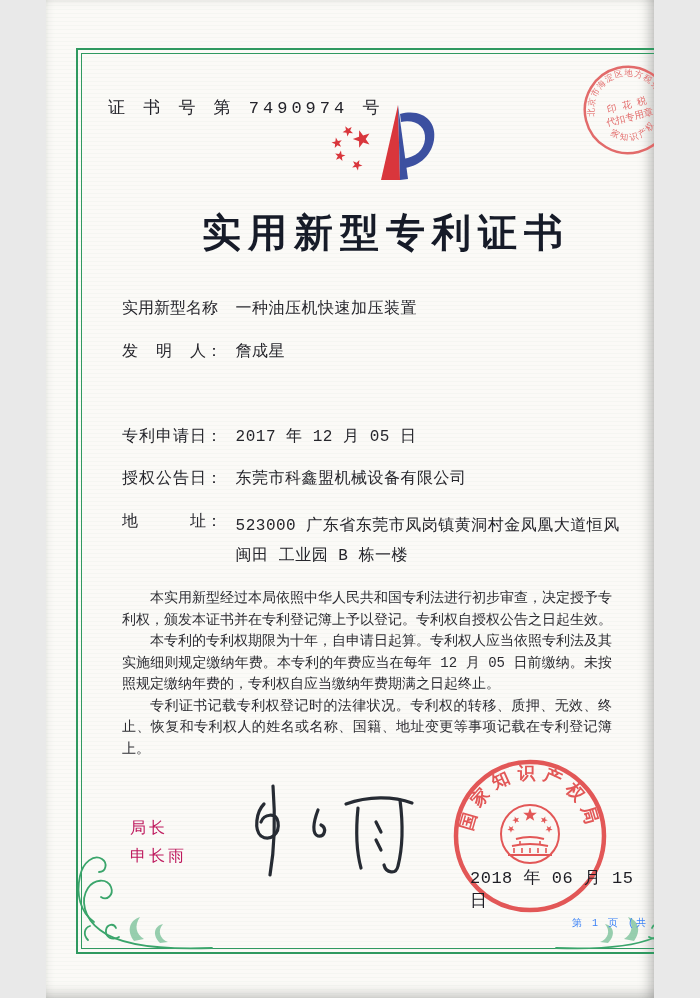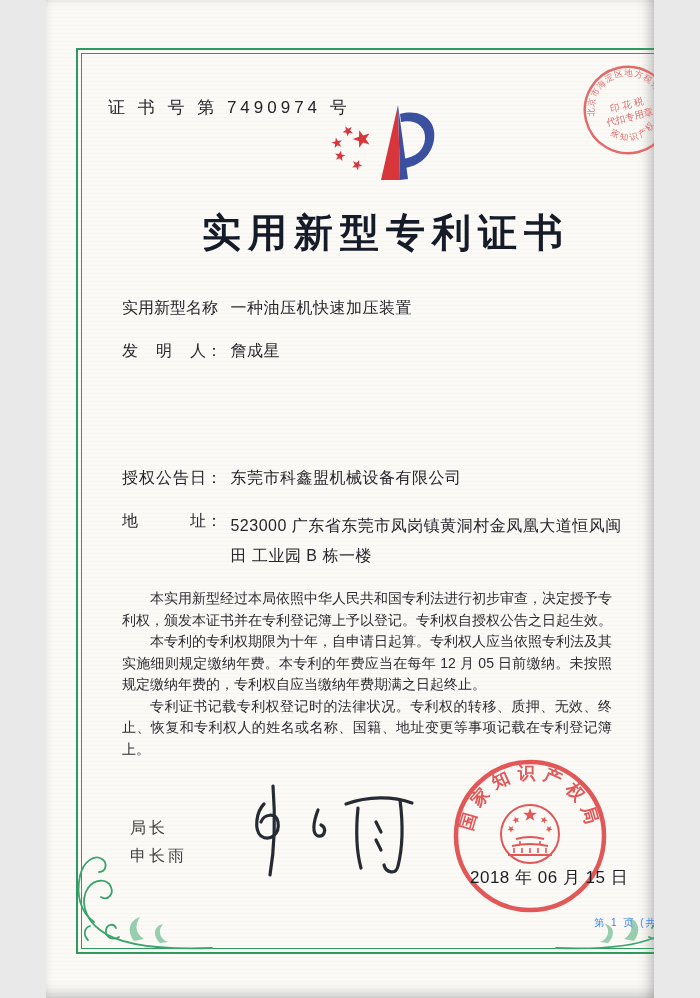--- a/index.html
+++ b/index.html
@@ -1,19 +1,19 @@
 <!DOCTYPE html>
 <html style="--frame_green: #2f9960; --flourish_green: #3aa56b; --seal_red: #e14b4b; --stamp_red: #e05c5c; --logo_red: #d9363c; --logo_blue: #3c50a0; --title_ink: #161b28;"><head>
 <meta charset="utf-8">
 <style>
   html,body{margin:0;padding:0;background:#e9e9e9;}
   .stage{
     position:relative;width:608px;height:998px;margin:0 auto;
     background:#fbfaf7;overflow:hidden;
-    font-family:Liberation Sans, sans-serif;
+    font-family:Liberation Mono, monospace;
     color:#26262c;
     box-shadow:inset -14px 0 12px -10px rgba(90,90,90,.38),
                inset 0 -14px 12px -10px rgba(90,90,90,.32),
                inset 0 8px 10px -9px rgba(120,120,120,.25),
                inset 10px 0 10px -10px rgba(140,150,140,.22);
   }
   .paper-texture{
     position:absolute;inset:0;pointer-events:none;
     background:repeating-linear-gradient(0deg, rgba(130,170,145,.05) 0 1px, rgba(0,0,0,0) 1px 4px);
   }
@@ -38,21 +38,21 @@
   .fcolon{display:inline-block;margin:0 4px 0 0;}
   .fvalue{display:inline-block;letter-spacing:.5px;}
   .addr-val{display:inline-block;white-space:normal;width:400px;line-height:30px;letter-spacing:.5px;vertical-align:top;}
   .field.right-col{left:340px;}
   .right-col .flabel{width:96px;}
   .body-text{
     position:absolute;left:76px;top:588px;width:490px;
     font-size:14px;line-height:21.5px;text-align:justify;color:#2c2c32;
   }
   .body-text p{margin:0;text-indent:2em;}
-  .director{position:absolute;left:84px;font-size:16px;letter-spacing:3px;color:#404040;}
+  .director{position:absolute;left:84px;font-size:16px;letter-spacing:3px;color:#be185d;}
   .director-title{top:818px;}
   .director-name{top:846px;}
   .signature-svg{position:absolute;left:182px;top:778px;width:195px;height:105px;z-index:2;}
   .signature-svg path{stroke:#262b33;stroke-width:3.2;fill:none;stroke-linecap:round;stroke-linejoin:round;}
   .seal-svg{position:absolute;left:404px;top:756px;width:160px;height:160px;opacity:.93;z-index:1;}
   .seal-ink{stroke:var(--seal_red,#e14b4b);fill:none;}
   .seal-fill{fill:var(--seal_red,#e14b4b);}
   .seal-text{fill:var(--seal_red,#e14b4b);font-weight:700;}
   .seal-date{position:absolute;left:424px;top:866px;font-size:17px;letter-spacing:.5px;color:#1d1d24;z-index:3;}
   .taxstamp-svg{position:absolute;left:534px;top:62px;width:96px;height:96px;opacity:.9;transform:rotate(-14deg);}
@@ -107,20 +107,24 @@
 
   <div class="title">实用新型专利证书</div>
 
   <div class="field" style="top:298px">
     <span class="flabel">实用新型名称</span><span class="fcolon">：</span>
     <span class="fvalue">一种油压机快速加压装置</span>
   </div>
   <div class="field" style="top:341px">
     <span class="flabel">发明人</span><span class="fcolon">：</span>
     <span class="fvalue">詹成星</span>
+  </div>
+  <div class="field" style="top:426px">
+    <span class="flabel">专利申请日</span><span class="fcolon">：</span>
+    <span class="fvalue">2017 年 12 月 05 日</span>
   </div>
   <div class="field" style="top:468px">
     <span class="flabel">授权公告日</span><span class="fcolon">：</span>
     <span class="fvalue">东莞市科鑫盟机械设备有限公司</span>
   </div>
   <div class="field" style="top:511px">
     <span class="flabel">地址</span><span class="fcolon">：</span>
     <span class="addr-val">523000 广东省东莞市凤岗镇黄洞村金凤凰大道恒风闽田 工业园 B 栋一楼</span>
   </div>
 

